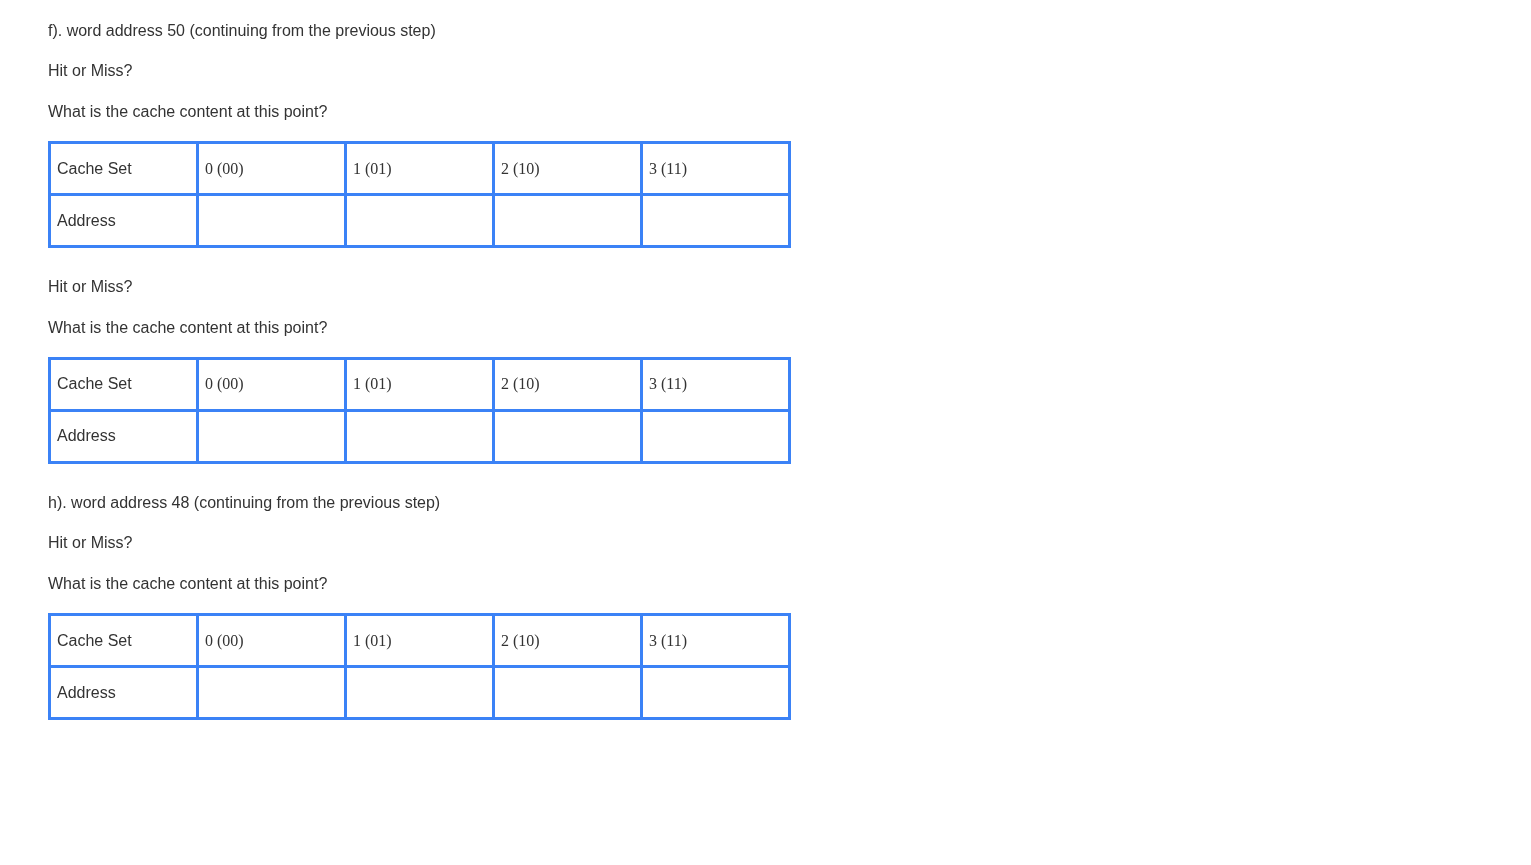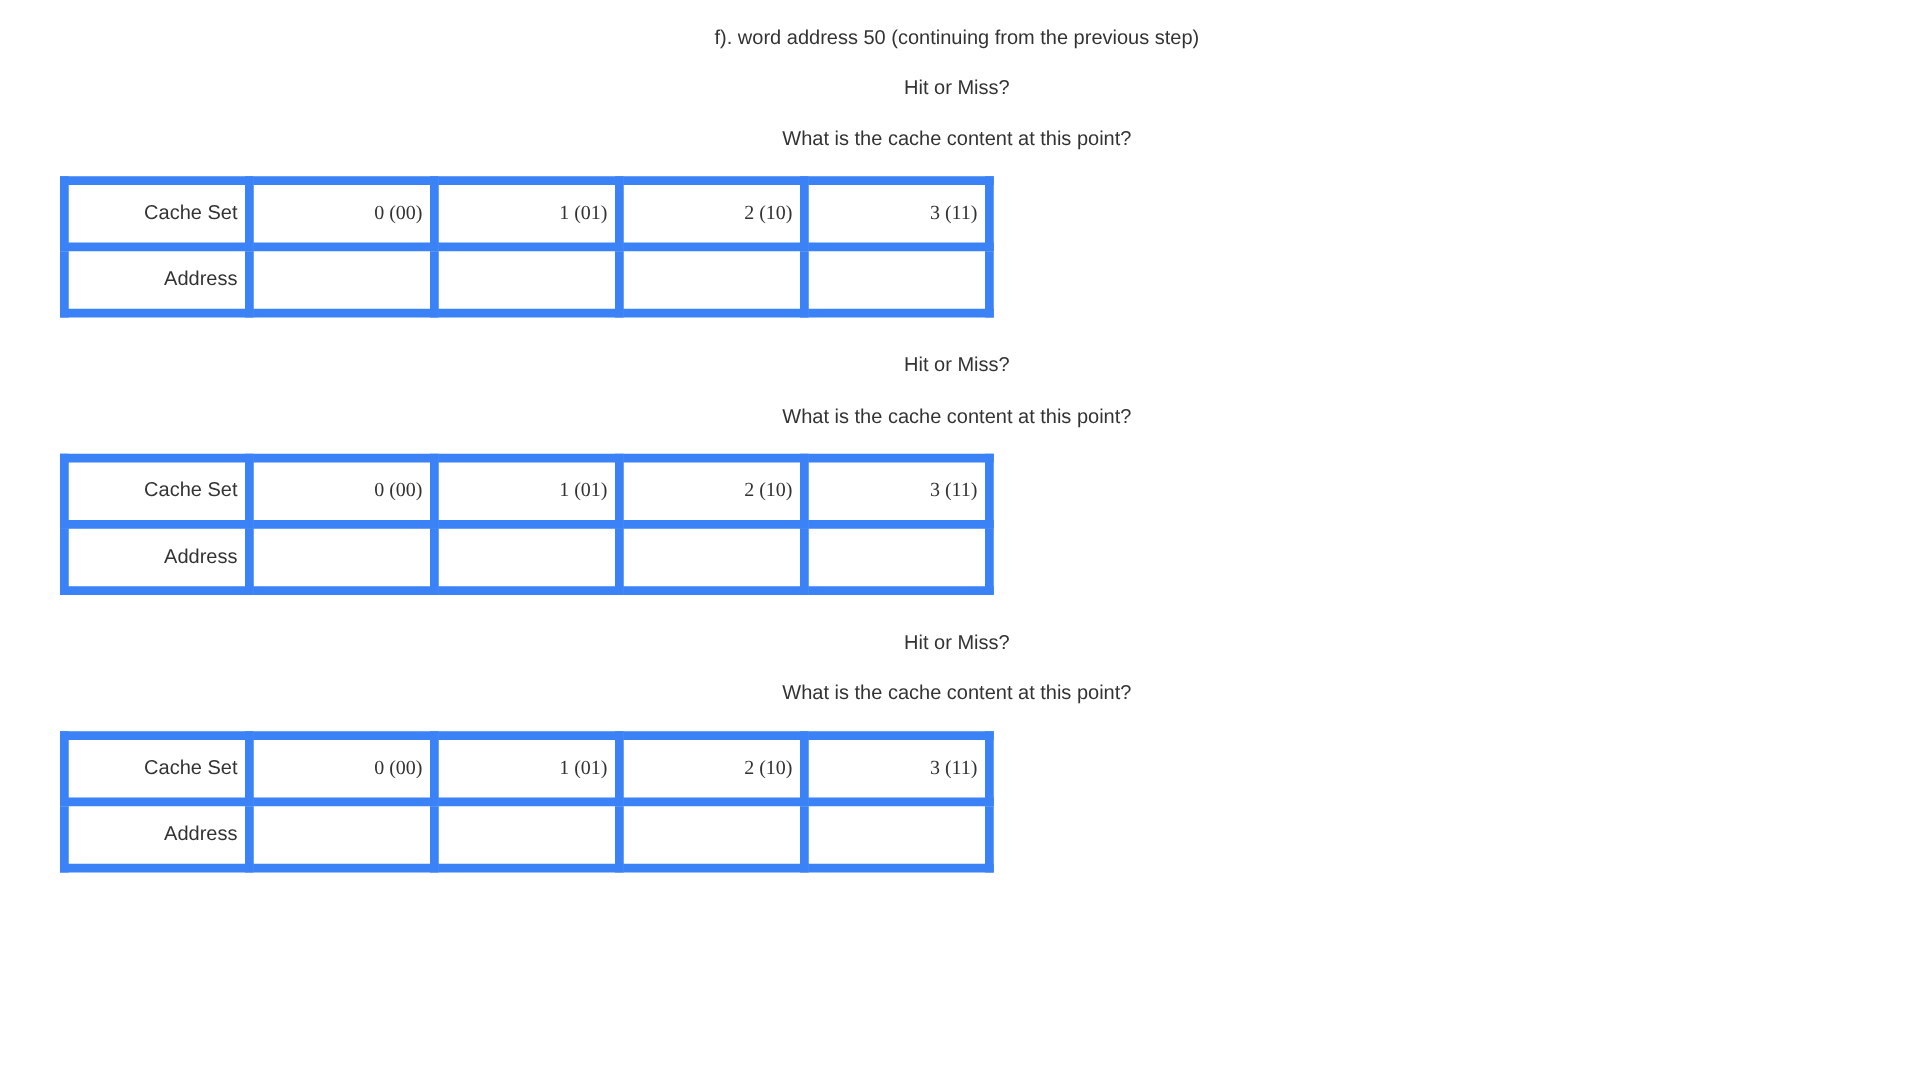--- a/index.html
+++ b/index.html
@@ -6,35 +6,34 @@
       font-family: Arial, Helvetica, sans-serif;
       font-size: 16px;
       color: #333333;
       margin: 0;
       padding: 20px 48px;
       background: #ffffff;
     }
     p {
       margin: 0 0 18px 0;
       line-height: 1.4;
-      text-align: center;
     }
     .section {
       margin-bottom: 28px;
     }
     table {
       border-collapse: collapse;
       margin-top: 8px;
       margin-bottom: 8px;
     }
     td {
-      border: 7px solid #3b82f6;
+      border: 3px solid #3b82f6;
       padding: 14px 6px;
       vertical-align: middle;
-      text-align: right;
+      text-align: left;
       font-size: 16px;
       color: #333333;
       box-sizing: border-box;
       height: 52px;
     }
     .col-label { width: 148px; }
     .col-data  { width: 148px; font-family: Liberation Serif, serif; }
   </style>
 </head>
 <body>
@@ -80,20 +79,21 @@
       <td class="col-data"></td>
       <td class="col-data"></td>
       <td class="col-data"></td>
       <td class="col-data"></td>
     </tr>
   </tbody>
     </table>
 </div>
 
 <div class="section">
+  <p>h). word address 48  (continuing from the previous step)</p>
   <p>Hit or Miss?</p>
   <p>What is the cache content at this point?</p>
   <table>
     <tbody>
         <tr>
       <td class="col-label">Cache Set</td>
       <td class="col-data">0 (00)</td>
       <td class="col-data">1 (01)</td>
       <td class="col-data">2 (10)</td>
       <td class="col-data">3 (11)</td>

